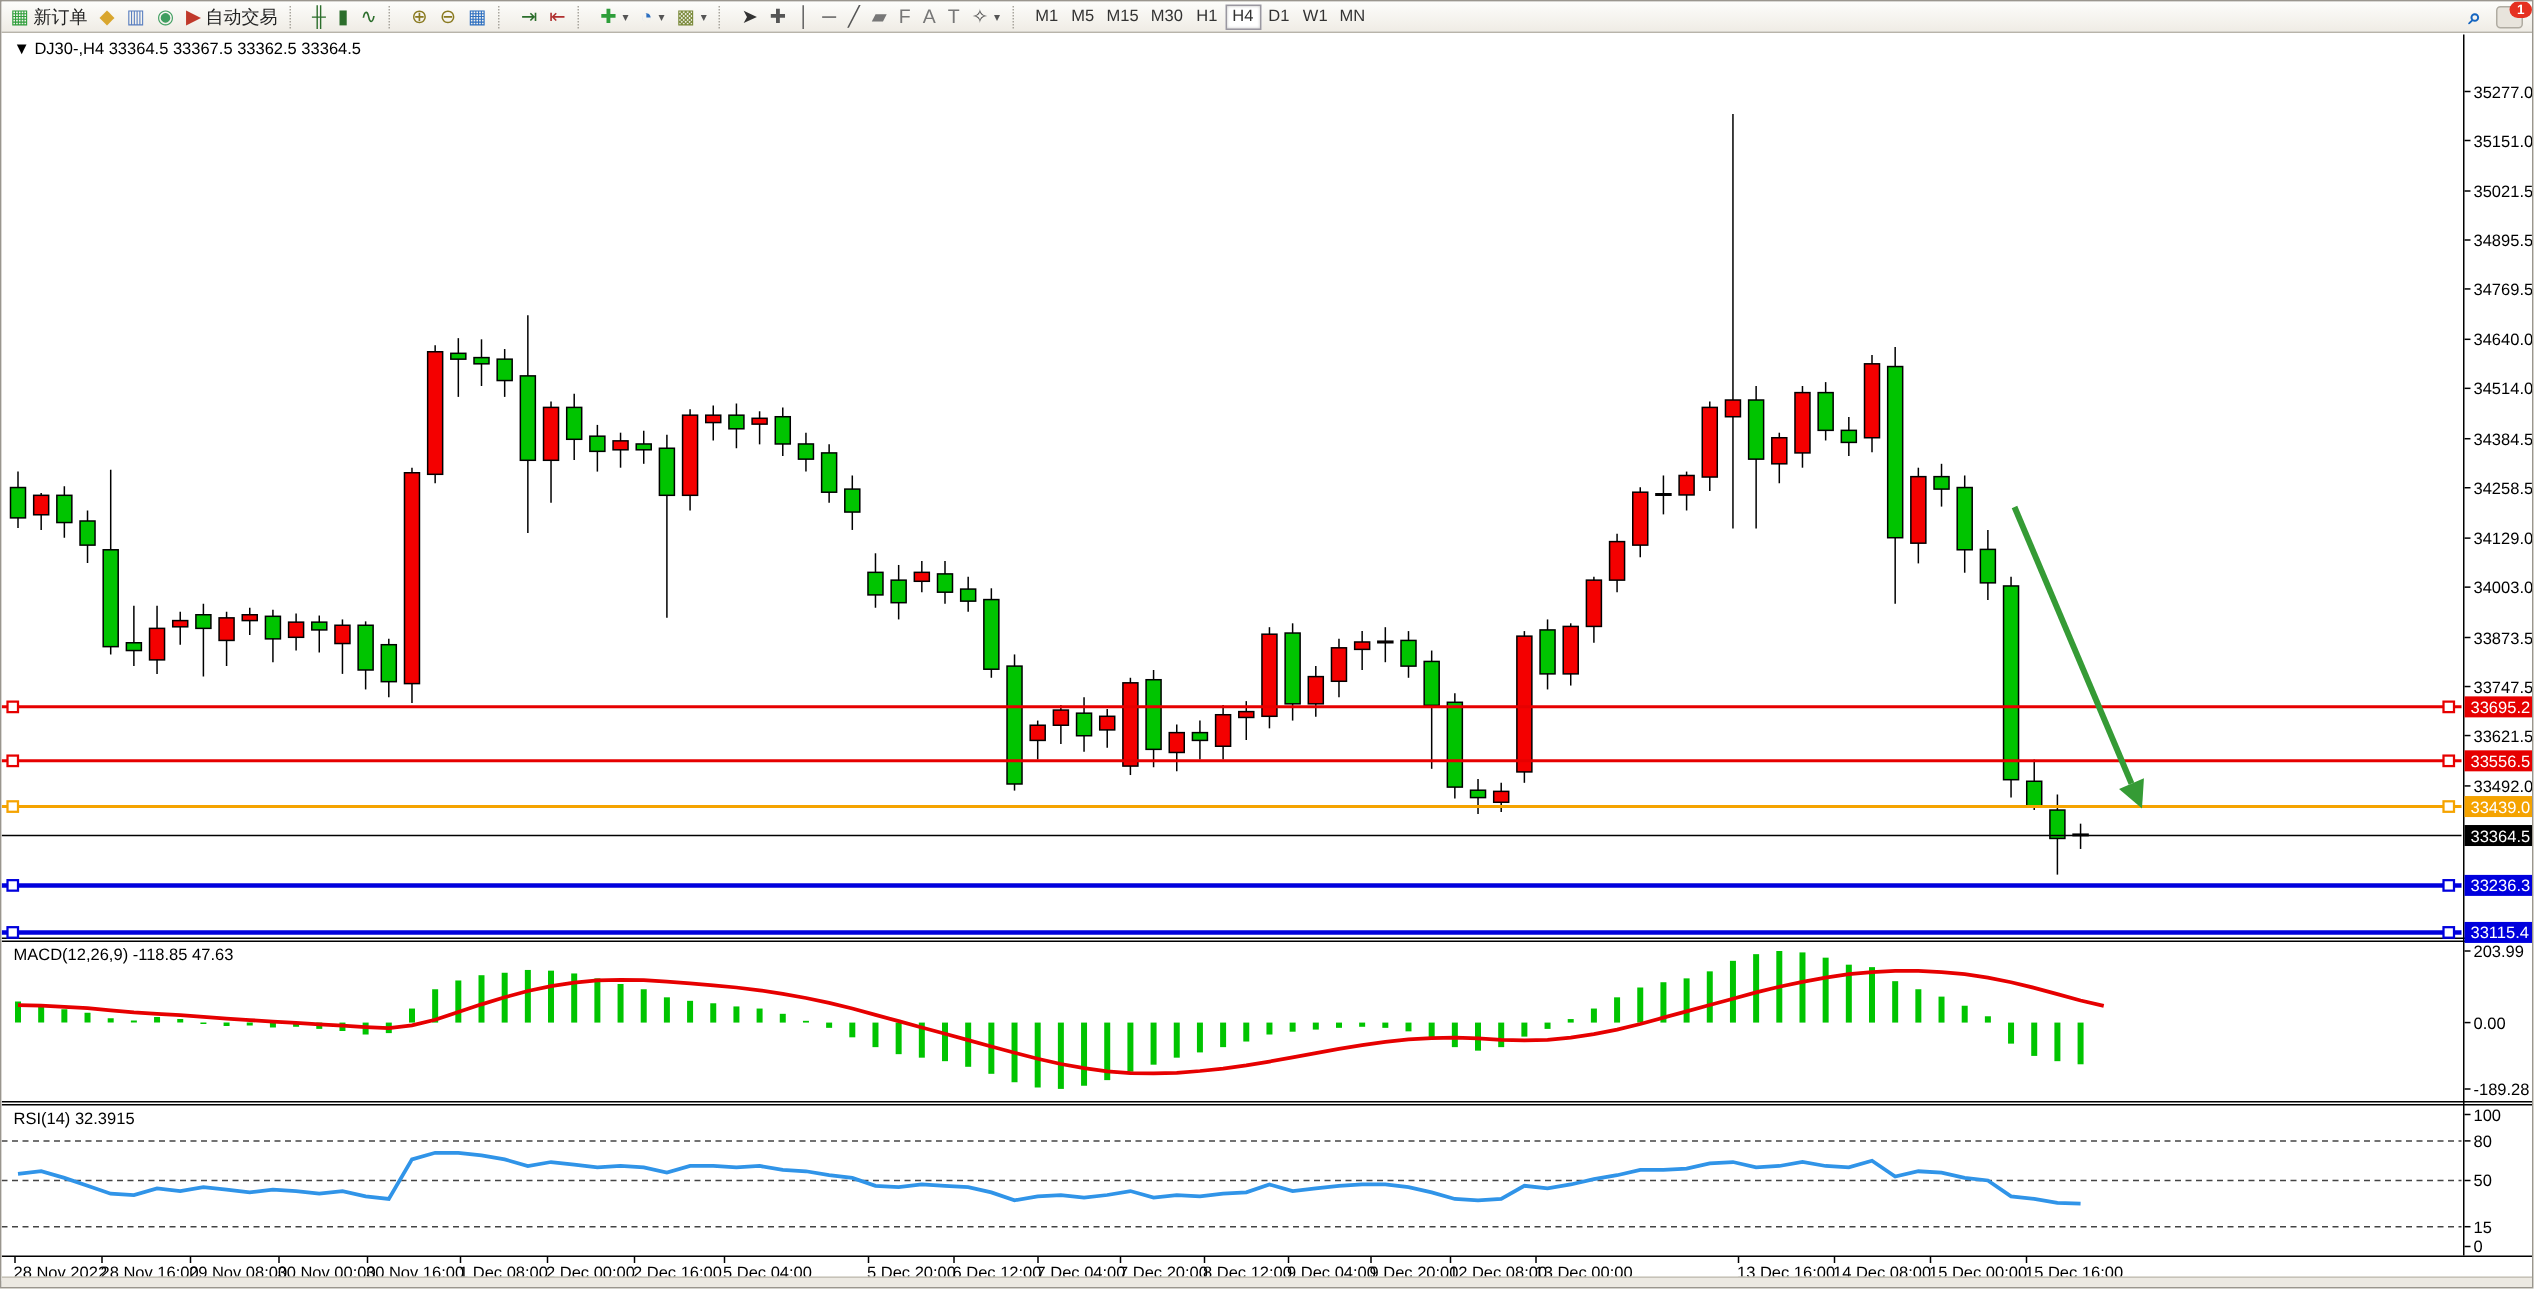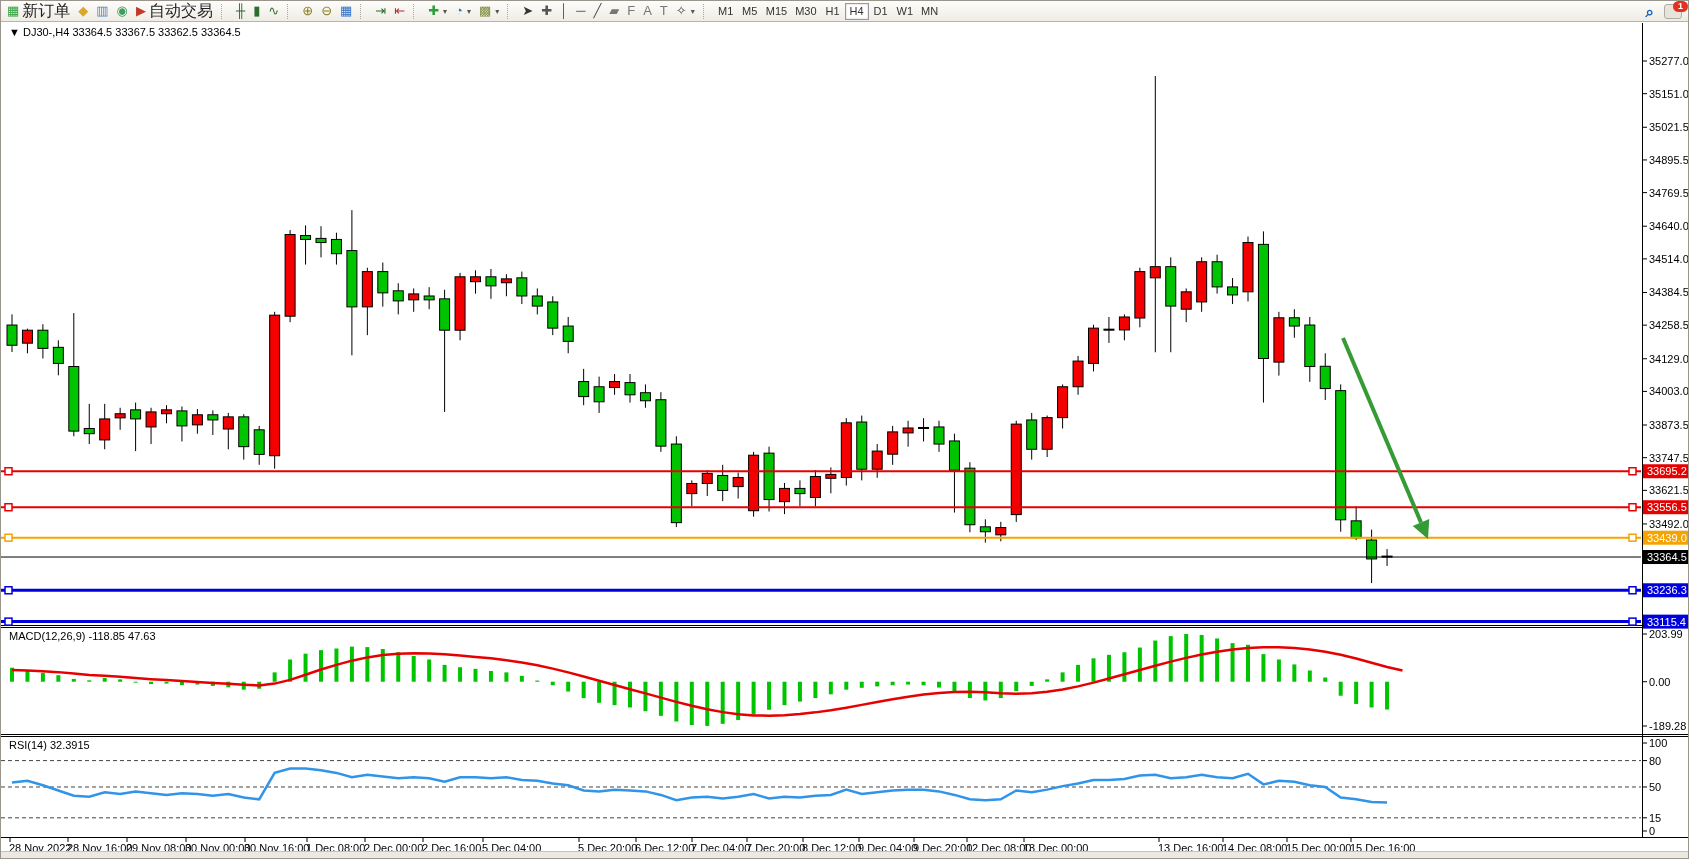--- a/index.html
+++ b/index.html
@@ -5,21 +5,21 @@
   html,body{margin:0;padding:0;background:#d4d0c8;font-family:"Liberation Sans",sans-serif;}
   .app{position:relative;width:1689px;height:859px;background:#fff;overflow:hidden;border:1px solid #9a968e;box-sizing:border-box;}
   
   .toolbar{position:absolute;left:0;top:0;width:1689px;height:21px;
     background:linear-gradient(#fdfdfb,#efece5);border-bottom:1px solid #b8b4aa;
     display:flex;align-items:center;padding-left:2px;box-sizing:border-box;font-size:12px;color:#222;}
   .tb-sep{width:7px;height:15px;border-left:1px dotted #a9a69e;margin:0 3px 0 4px;}
   .tb-btn{display:flex;align-items:center;gap:3px;height:18px;padding:0 3px;border:1px solid transparent;
     border-radius:2px;cursor:default;white-space:nowrap;}
   .tb-btn .g{font-size:13px;line-height:18px;}
-  .tb-btn .lab{font-size:16px;}
+  .tb-btn .lab{font-size:12px;}
   .tb-btn .dd{font-size:8px;color:#555;margin-left:1px;}
   .tf-btn{height:17px;min-width:24px;text-align:center;font-size:11px;color:#333;
     padding:1px 3px 0 3px;border:1px solid transparent;box-sizing:border-box;}
   .tf-btn.active{background:#fff;border:1px solid #9a97a0;box-shadow:inset 0 0 2px #bbb;}
   .tb-right{position:absolute;right:8px;top:1px;display:flex;align-items:center;gap:10px;height:19px;}
   .search-glyph{color:#1565c0;font-size:15px;font-weight:bold;}
   .chat{position:relative;width:16px;height:13px;background:#e8e4dc;border:1px solid #b0aca2;border-radius:3px;}
   .badge{position:absolute;right:-7px;top:-4px;min-width:11px;height:11px;border-radius:6px;background:#e53020;
     color:#fff;font-size:9px;line-height:11px;text-align:center;padding:0 2px;font-weight:bold;}
   

